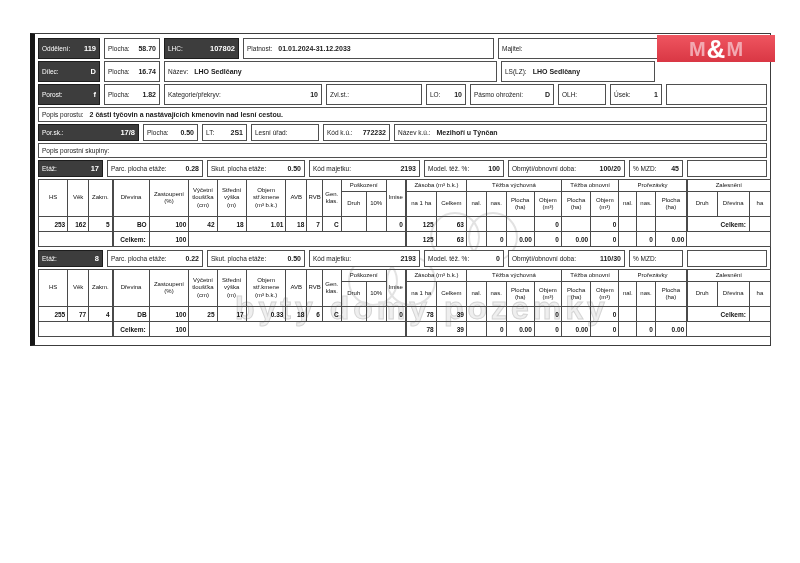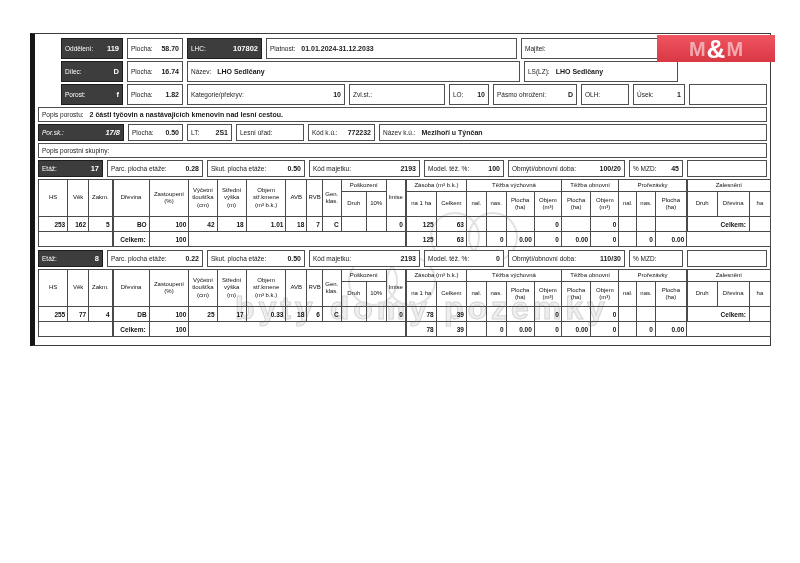--- a/index.html
+++ b/index.html
@@ -10,21 +10,21 @@
        padding:2px 3px;box-sizing:border-box;}
   .content{position:relative;z-index:2;}
   
   .wm{position:absolute;left:200px;top:256px;z-index:1;font-size:32px;font-weight:bold;
       letter-spacing:4px;color:#efefef;-webkit-text-stroke:1px #d4d4d4;white-space:nowrap;
       pointer-events:none;}
   .wmc{position:absolute;border:2px solid #e2e2e2;border-radius:50%;width:46px;height:46px;
        z-index:1;pointer-events:none;}
   
   .frow{display:flex;gap:4px;margin:2px 0;height:17px;align-items:stretch;}
-  .frow.tall{height:21px;margin-left:23px;}
+  .frow.tall{height:21px;}
   .frow.sm{height:15px;}
   .hbox{border:1px solid #4f4f4f;background:#fff;display:flex;align-items:center;
         justify-content:space-between;padding:0 3px;font-size:6.5px;color:#1a1a1a;
         box-sizing:border-box;overflow:hidden;white-space:nowrap;}
   .hbox .lbl{font-weight:normal;}
   .hbox .val{font-weight:bold;font-size:7px;}
   .hbox.dark{background:#3d3d3d;color:#fff;border-color:#1d1d1d;}
   .hbox.dark .val{font-size:7.5px;}
   .hbox.leftv{justify-content:flex-start;gap:6px;}
   .hbox.fill{flex:1;}
@@ -139,21 +139,21 @@
         </div>
         <div class="hbox fill"></div>
       </div>
       <div class="frow sm">
         <div class="hbox leftv fill">
           <span class="lbl">Popis porostu:</span>
           <span class="val">2 části tyčovin a nastávajících kmenovin nad lesní cestou.</span>
         </div>
       </div>
       <div class="frow">
-        <div class="hbox dark" style="width: 86px; font-style: italic;">
+        <div class="hbox dark" style="width: 101px;">
           <span class="lbl">Por.sk.:</span>
           <span class="val">17/8</span>
         </div>
         <div class="hbox" style="width: 55px;">
           <span class="lbl">Plocha:</span>
           <span class="val">0.50</span>
         </div>
         <div class="hbox" style="width: 45px;">
           <span class="lbl">LT:</span>
           <span class="val">2S1</span>

